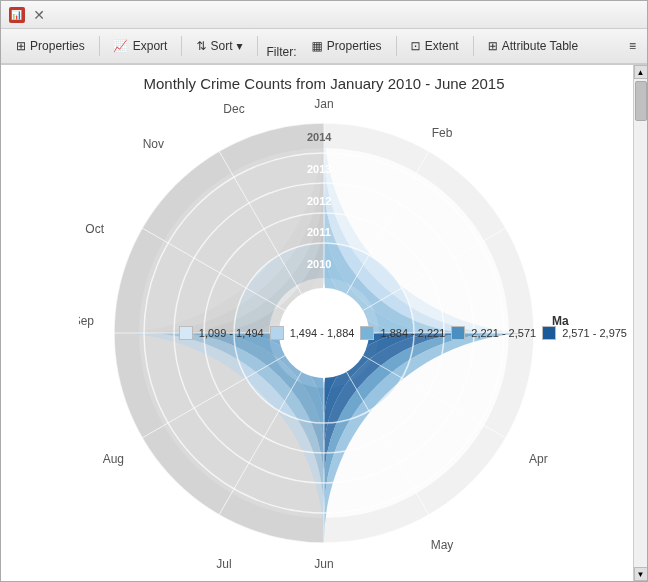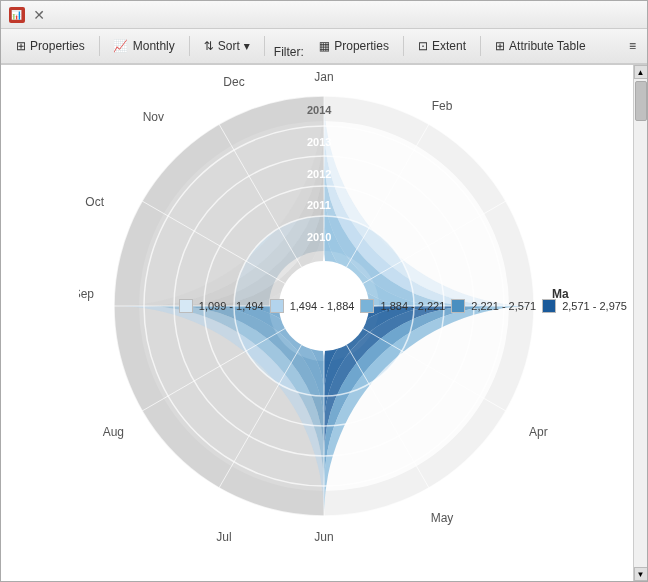--- a/index.html
+++ b/index.html
@@ -174,21 +174,21 @@
   </div>
 
   <div class="toolbar">
     <button class="toolbar-btn">
       <span>⊞</span>
       <span>Properties</span>
     </button>
     <div class="toolbar-separator"></div>
     <button class="toolbar-btn">
       <span>📈</span>
-      <span>Monthly</span>
+      <span>Export</span>
     </button>
     <div class="toolbar-separator"></div>
     <button class="toolbar-btn">
       <span>⇅</span>
       <span>Sort</span>
       <span>▾</span>
     </button>
     <div class="toolbar-separator"></div>
     <span class="filter-label">Filter:</span>
     <button class="toolbar-btn">
@@ -205,20 +205,21 @@
       <span>⊞</span>
       <span>Attribute Table</span>
     </button>
     <div style="flex:1"></div>
     <button class="toolbar-btn" style="padding:2px 4px;">
       <span>≡</span>
     </button>
   </div>
 
   <div class="content">
+    <div class="chart-title">Monthly Crime Counts from January 2010 - June 2015</div>
     <div class="chart-area">
 
       <svg width="490" height="490" viewBox="0 0 490 490">
         <defs>
           <clipPath id="leftHalf">
             <rect x="0" y="0" width="245" height="490"></rect>
           </clipPath>
           <clipPath id="rightHalf">
             <rect x="245" y="0" width="245" height="490"></rect>
           </clipPath>

